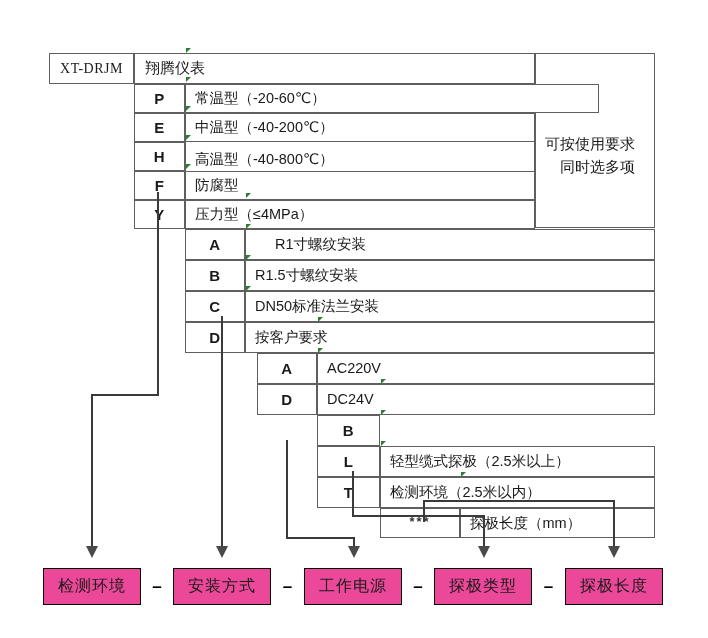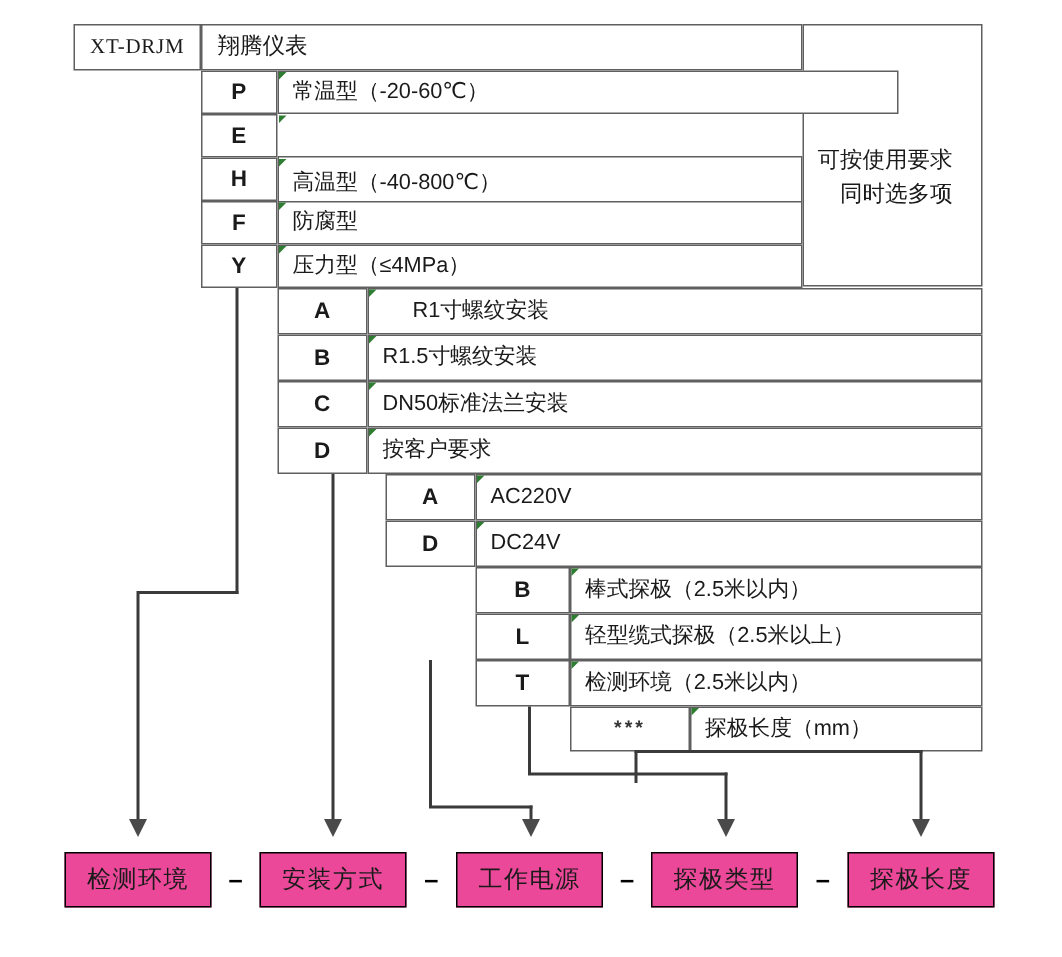--- a/index.html
+++ b/index.html
@@ -14,20 +14,21 @@
   .cell{
     position:absolute;
     box-sizing:border-box;
     border:1px solid #5f5f5f;
     background:#ffffff;
     display:flex;
     align-items:center;
     font-size:14px;
     line-height:1;
     white-space:nowrap;
+    margin-top:37px;
   }
   .cell.code{
     justify-content:center;
     font-family:"Liberation Sans","DejaVu Sans",sans-serif;
     font-weight:700;
     font-size:15px;
     letter-spacing:0.5px;
   }
   .cell.desc{
     justify-content:flex-start;
@@ -123,20 +124,21 @@
       <div>可按使用要求</div>
       <div>同时选多项</div>
     </div>
   </div>
 
   <div class="cell code" style="left:134px;top:47px;width:51px;height:29px;">P</div>
   <div class="cell desc" style="left:185px;top:47px;width:414px;height:29px;">常温型（-20-60℃）</div>
   <div class="tick" style="left:186px;top:48px;"></div>
 
   <div class="cell code" style="left:134px;top:76px;width:51px;height:29px;">E</div>
+  <div class="cell desc" style="left:185px;top:76px;width:350px;height:29px;">中温型（-40-200℃）</div>
   <div class="tick" style="left:186px;top:77px;"></div>
 
   <div class="cell code" style="left:134px;top:105px;width:51px;height:29px;">H</div>
   <div class="cell desc" style="left:185px;top:104px;width:350px;height:36px;">高温型（-40-800℃）</div>
   <div class="tick" style="left:186px;top:106px;"></div>
 
   <div class="cell code" style="left:134px;top:134px;width:51px;height:29px;">F</div>
   <div class="cell desc" style="left:185px;top:134px;width:350px;height:29px;">防腐型</div>
   <div class="tick" style="left:186px;top:135px;"></div>
 
@@ -162,21 +164,20 @@
 
   <div class="cell code" style="left:257px;top:316px;width:60px;height:31px;">A</div>
   <div class="cell desc" style="left:317px;top:316px;width:338px;height:31px;">AC220V</div>
   <div class="tick" style="left:318px;top:317px;"></div>
 
   <div class="cell code" style="left:257px;top:347px;width:60px;height:31px;">D</div>
   <div class="cell desc" style="left:317px;top:347px;width:338px;height:31px;">DC24V</div>
   <div class="tick" style="left:318px;top:348px;"></div>
 
   <div class="cell code" style="left:317px;top:378px;width:63px;height:31px;">B</div>
-  <div class="cell desc" style="left:380px;top:378px;width:275px;height:31px;">棒式探极（2.5米以内）</div>
   <div class="tick" style="left:381px;top:379px;"></div>
 
   <div class="cell code" style="left:317px;top:409px;width:63px;height:31px;">L</div>
   <div class="cell desc" style="left:380px;top:409px;width:275px;height:31px;">轻型缆式探极（2.5米以上）</div>
   <div class="tick" style="left:381px;top:410px;"></div>
 
   <div class="cell code" style="left:317px;top:440px;width:63px;height:31px;">T</div>
   <div class="cell desc" style="left:380px;top:440px;width:275px;height:31px;">检测环境（2.5米以内）</div>
   <div class="tick" style="left:381px;top:441px;"></div>
 

